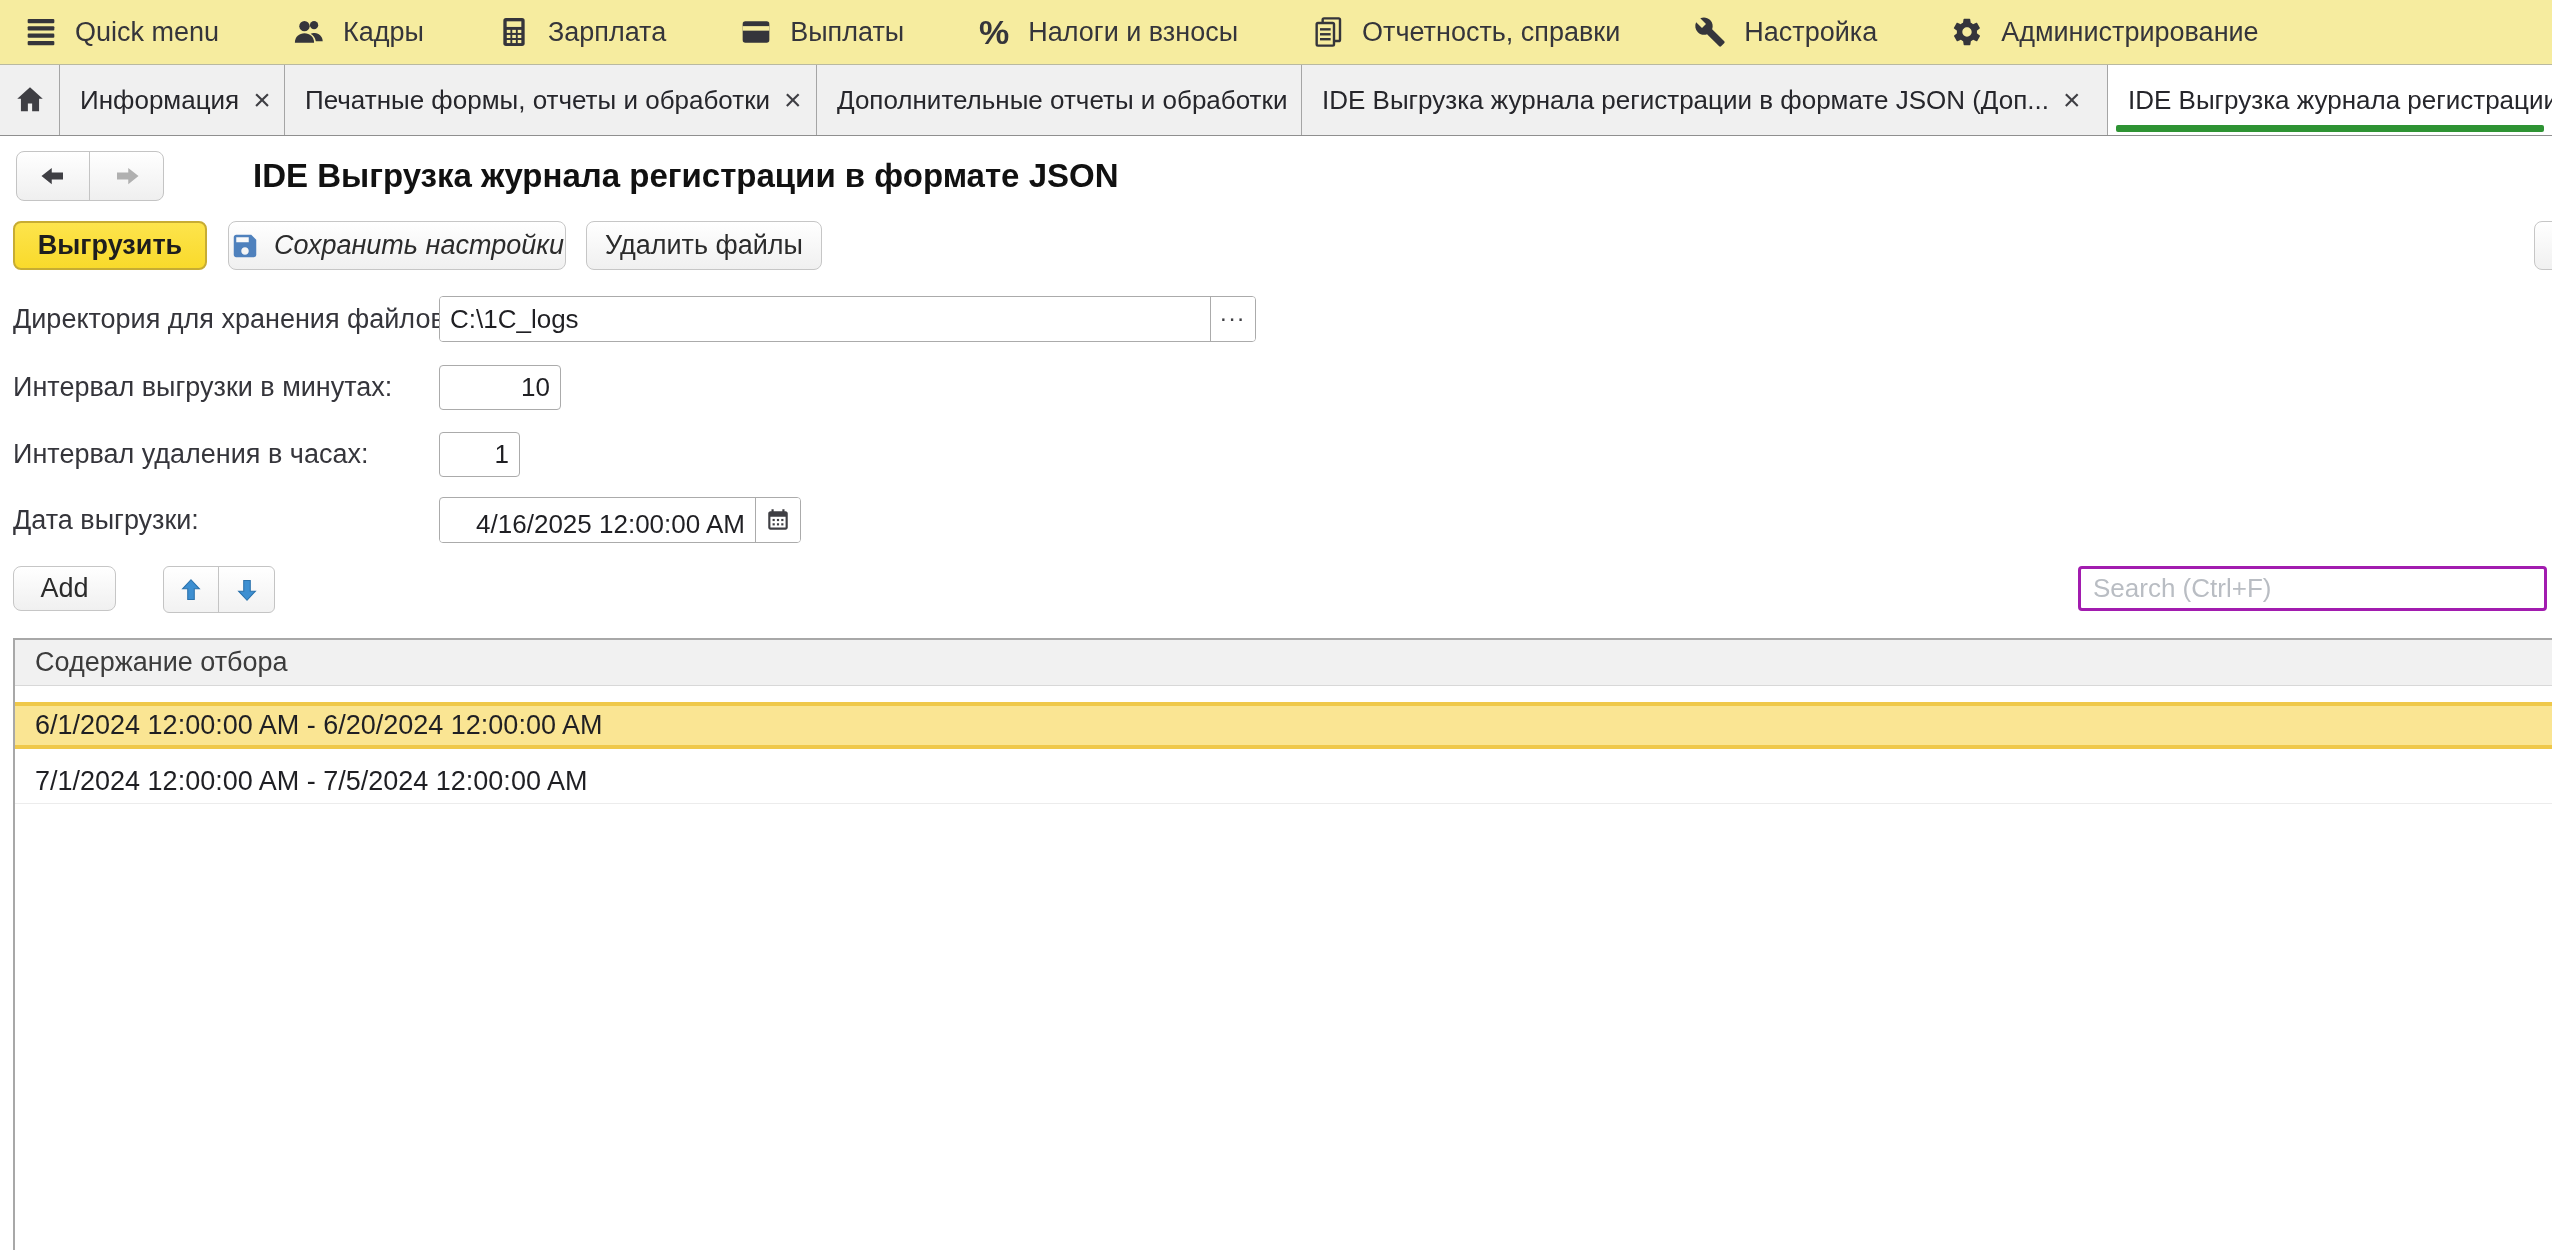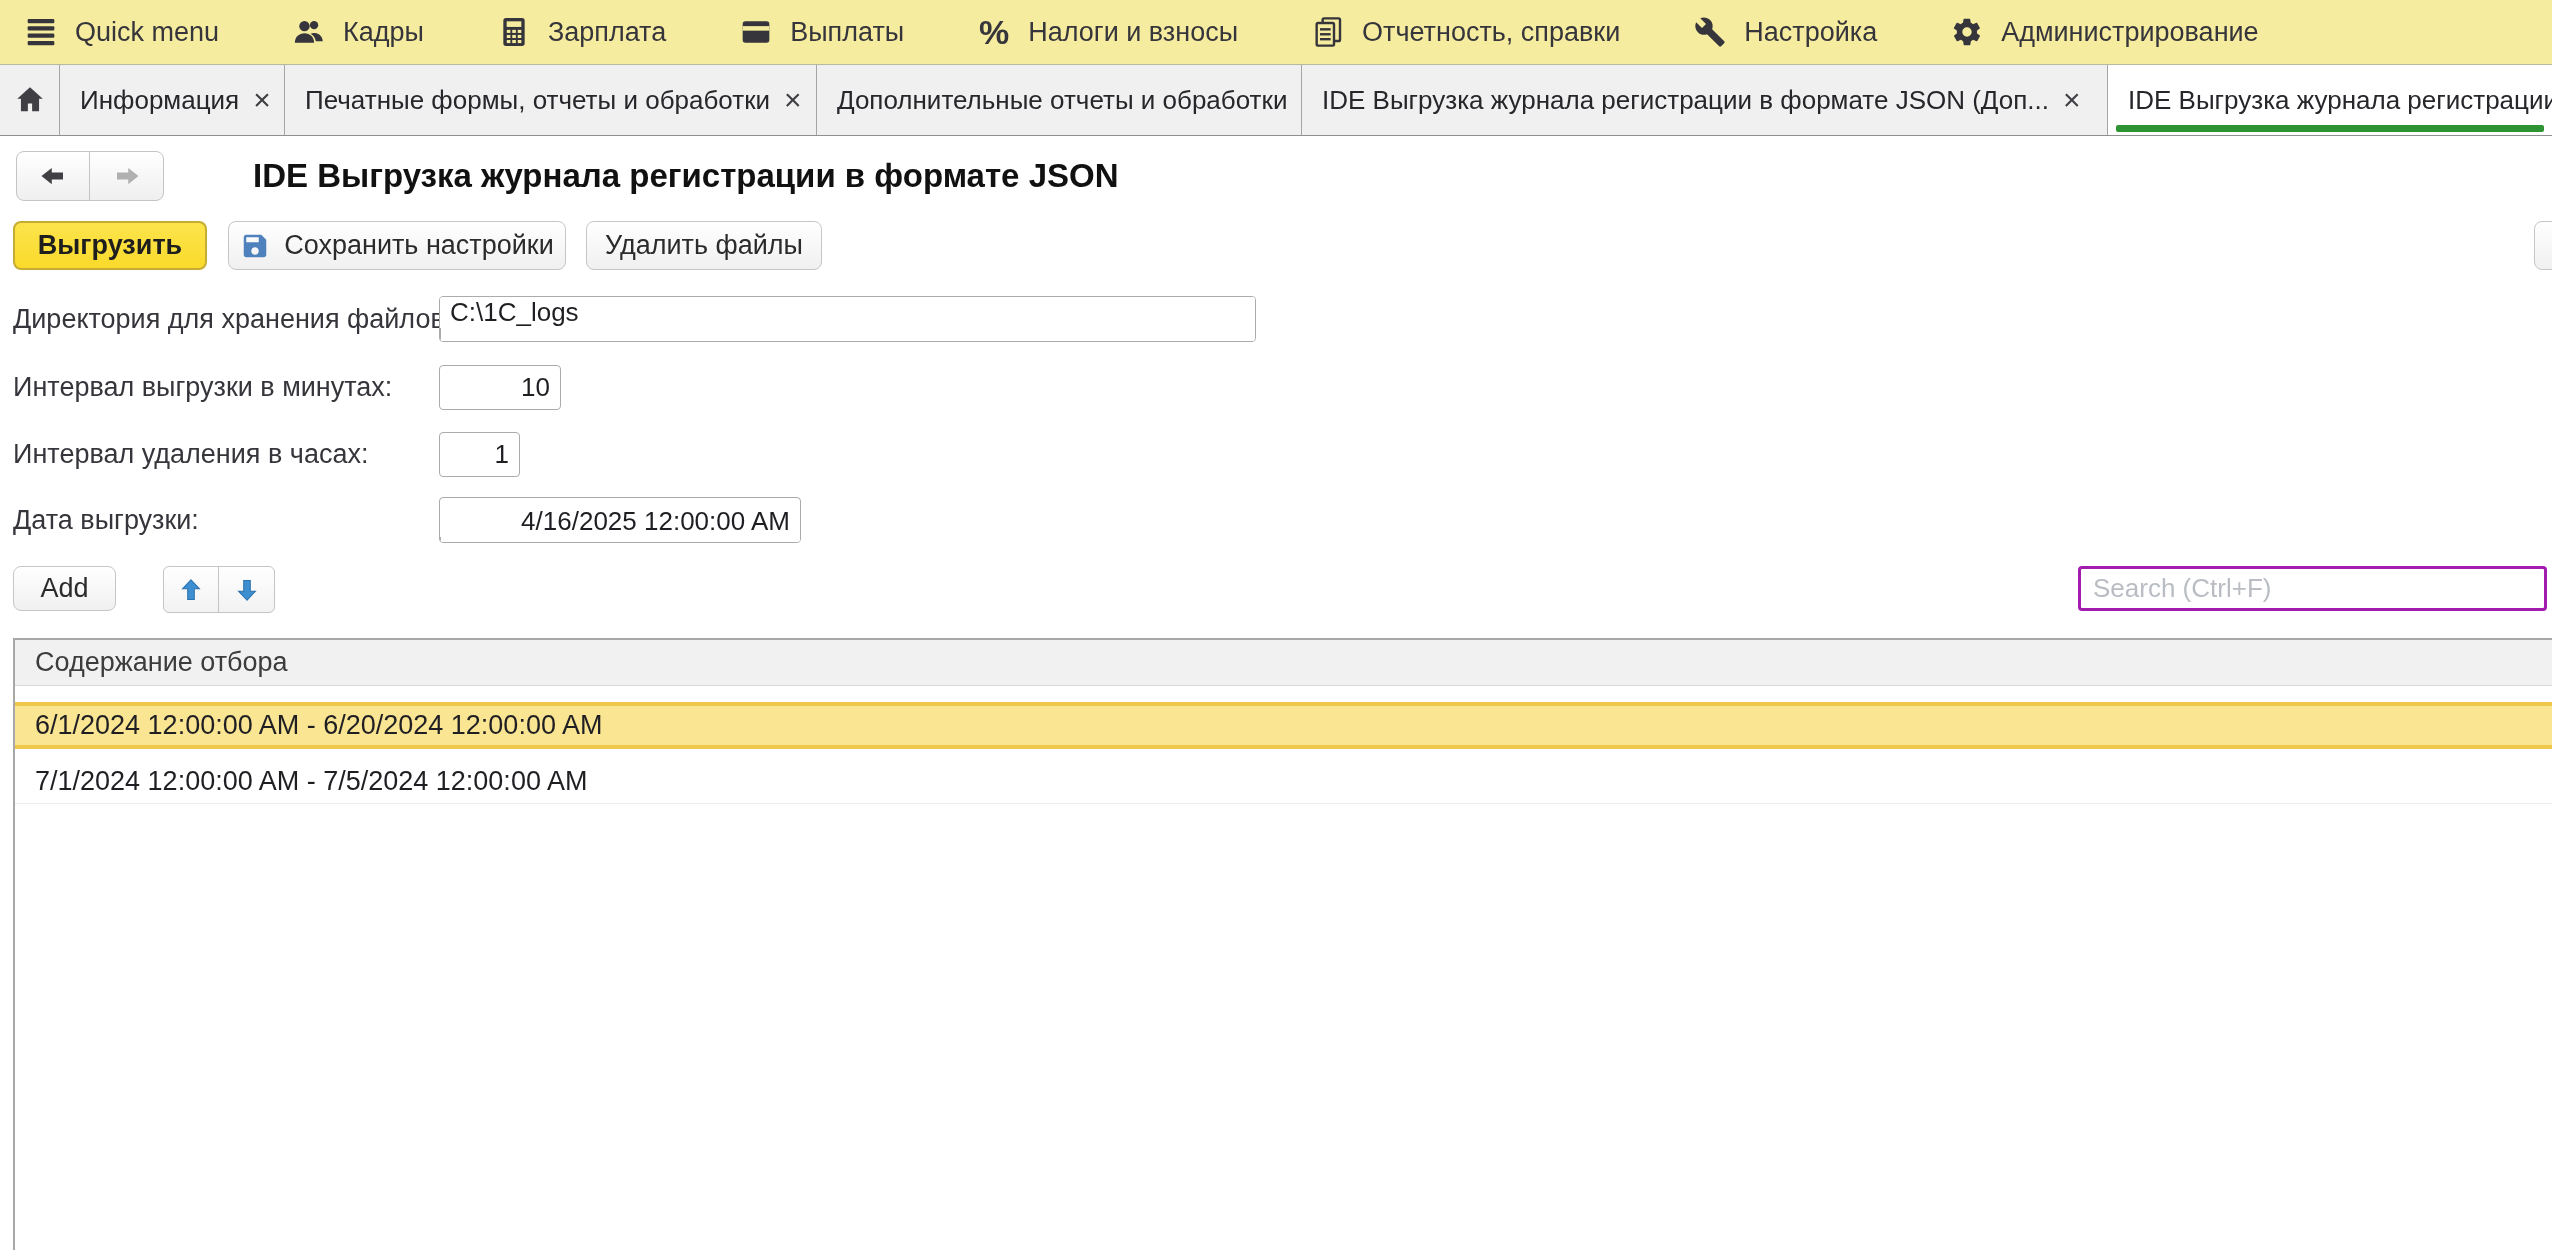--- a/index.html
+++ b/index.html
@@ -57,33 +57,33 @@
   .btn{
     position:absolute;top:221px;height:49px;box-sizing:border-box;
     display:flex;align-items:center;justify-content:center;gap:14px;
     background:linear-gradient(#ffffff,#f0f0f0);border:1px solid #c6c6c6;border-radius:8px;
     font-size:27px;color:#2b2b2b;cursor:default;white-space:nowrap;
   }
   .btn-export{
     left:13px;width:194px;background:linear-gradient(#fde44c,#f9da2b);
     border:2px solid #c7ac33;font-weight:700;color:#1e1e1e;
   }
-  .btn-save{left:228px;width:338px;}
+  .btn-save{left:228px;width:338px;font-style:italic;}
   .btn-delete{left:586px;width:236px;}
   .btn-more-partial{left:2534px;width:90px;}
   .btn svg{width:30px;height:30px;flex:0 0 auto;}
   
   .frm-label{position:absolute;left:13px;font-size:27px;color:#35353b;display:flex;align-items:center;white-space:nowrap;}
   .lbl-dir{top:296px;height:46px;}
   .lbl-upint{top:365px;height:45px;}
   .lbl-delint{top:432px;height:45px;}
   .lbl-date{top:497px;height:46px;}
   .combo{
     position:absolute;display:flex;border:1px solid #ababab;border-radius:4px;overflow:hidden;
-    background:#fff;box-sizing:border-box;flex-direction:column;
+    background:#fff;box-sizing:border-box;
   }
   .combo input{
     border:none;outline:none;font-family:"Liberation Sans",sans-serif;font-size:26px;color:#1f1f23;
     padding:0 10px;flex:1 1 auto;min-width:0;background:#fff;
   }
   .combo .sidebtn{
     flex:0 0 44px;display:flex;align-items:center;justify-content:center;
     border-left:1px solid #ababab;background:#fff;cursor:default;
   }
   .combo .sidebtn svg{width:26px;height:26px;}

